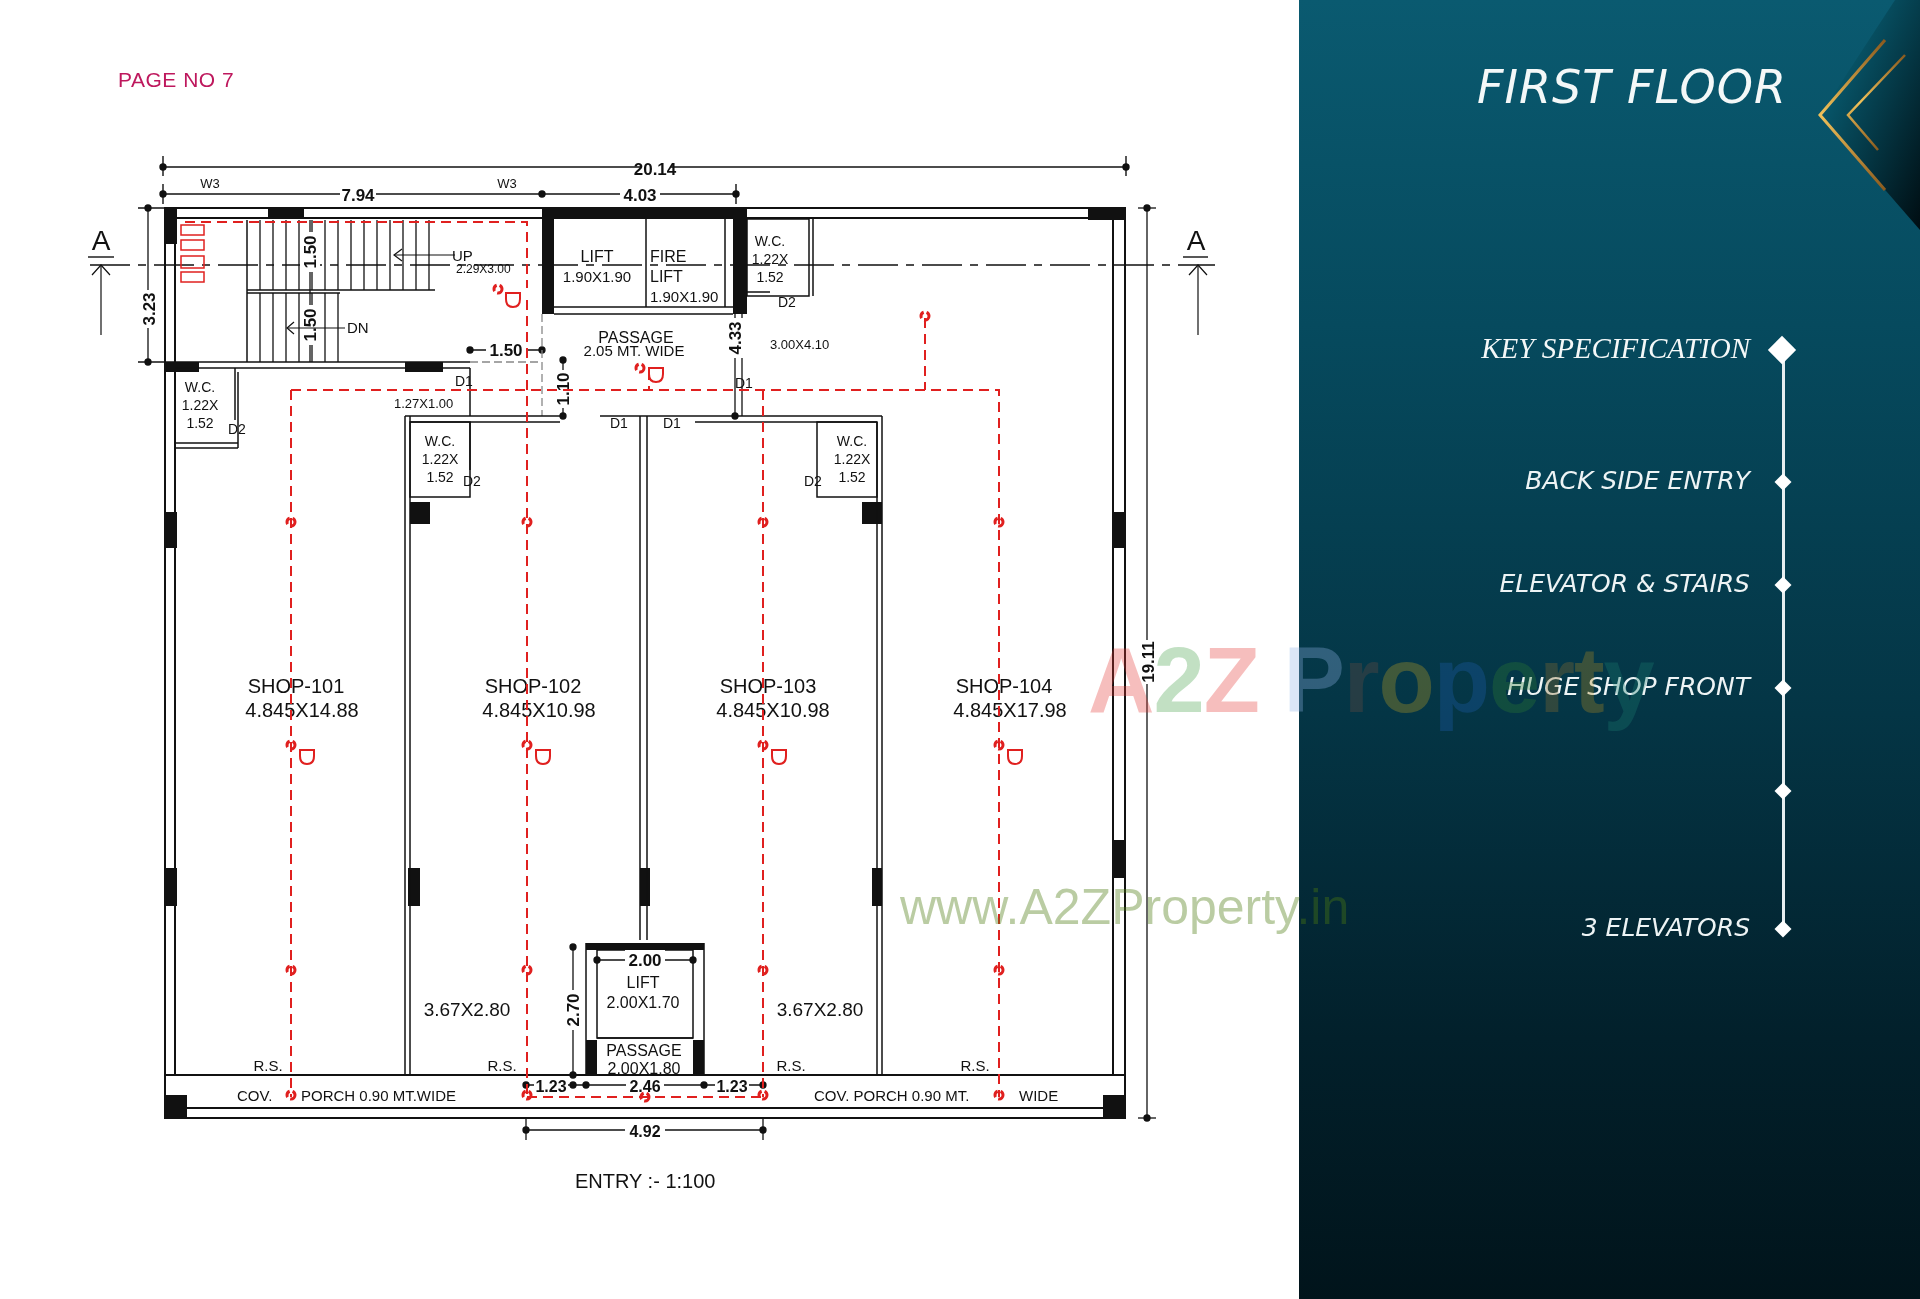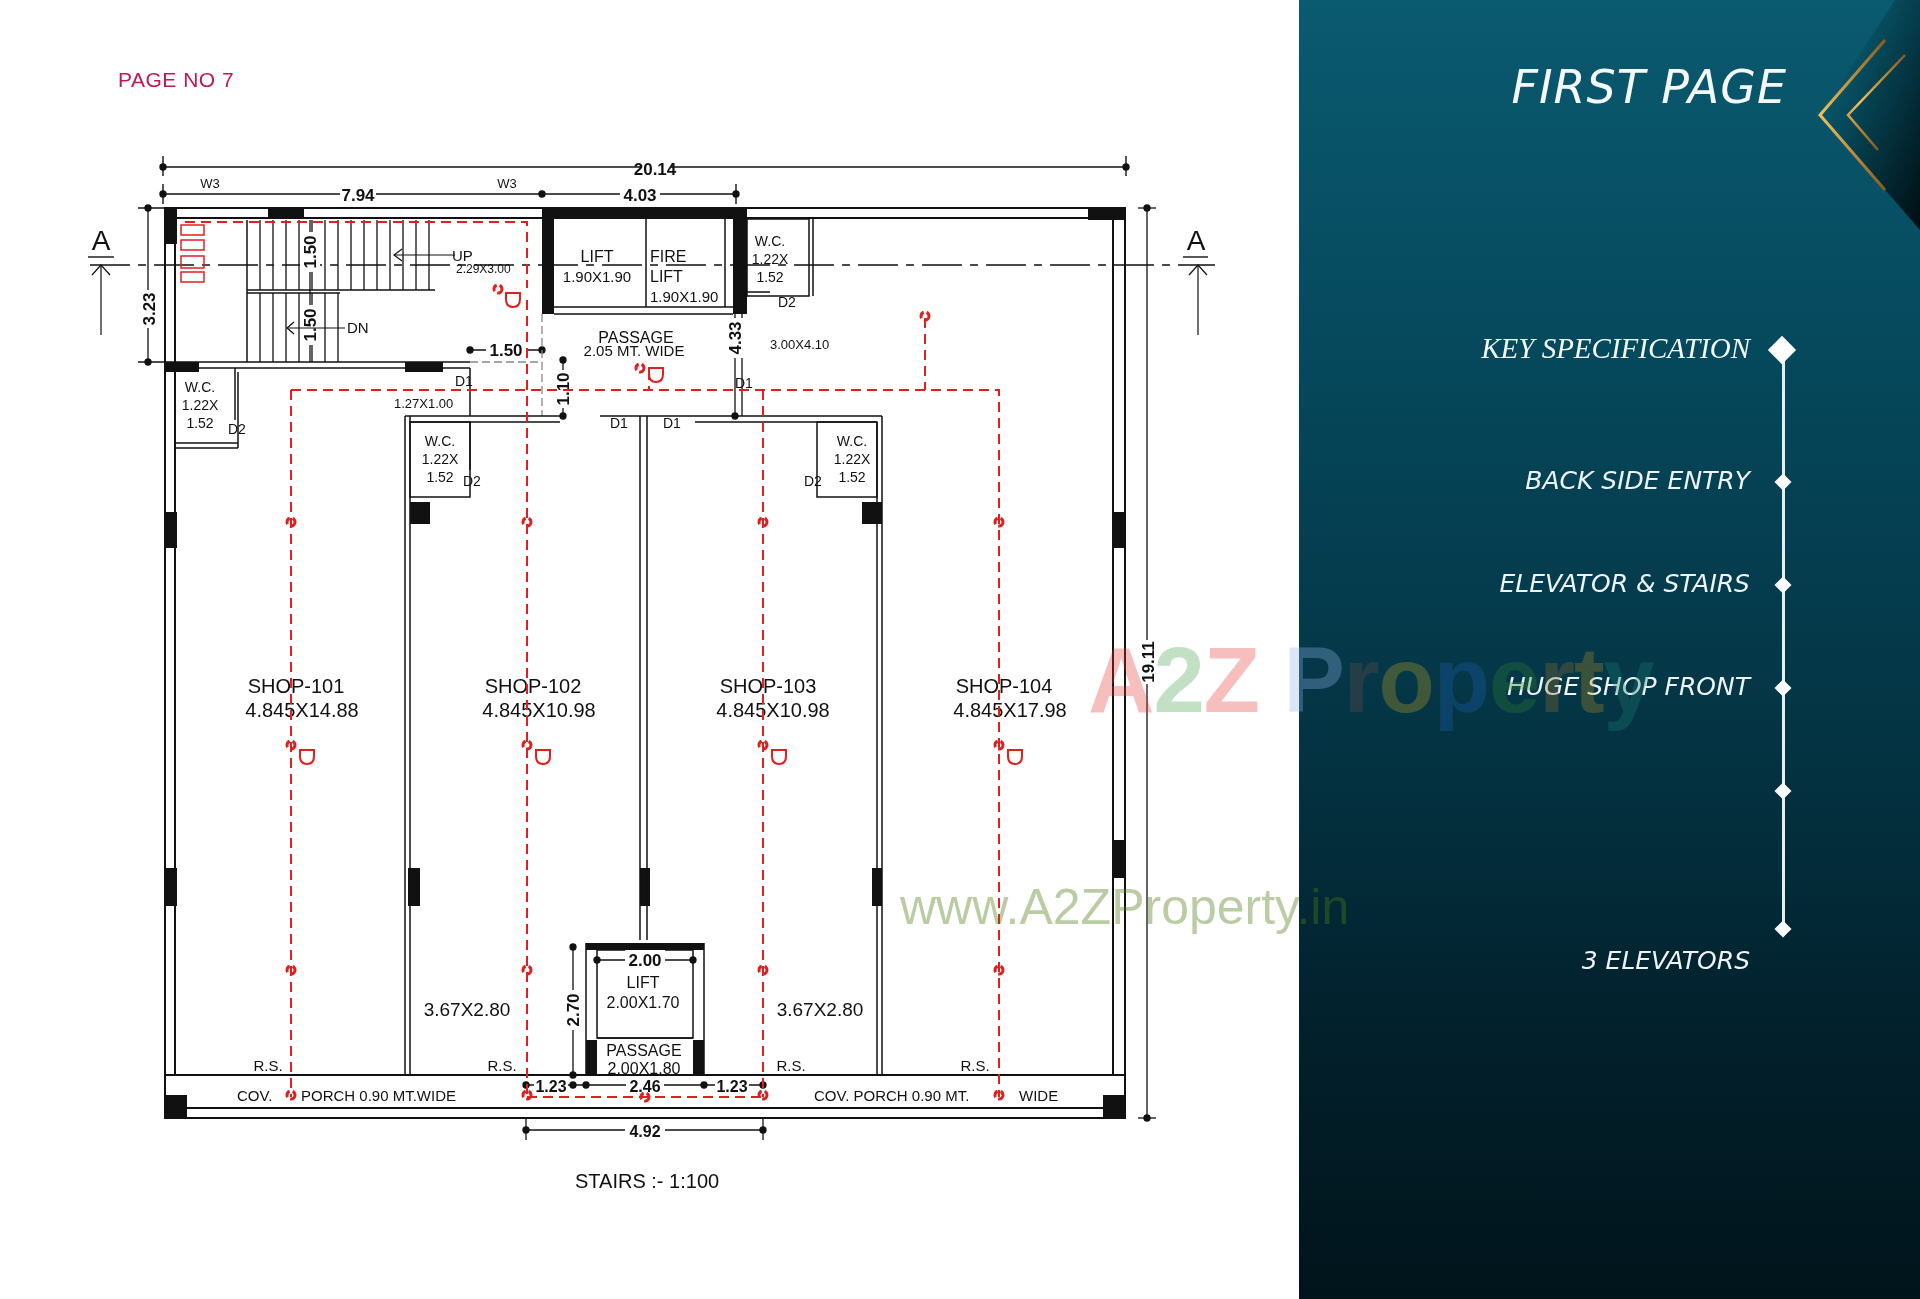--- a/index.html
+++ b/index.html
@@ -365,21 +365,21 @@
     <g fill="none" stroke="#e0201f" stroke-width="2">
       <path d="M506,293 h14 v6 q0,8 -7,8 q-7,0 -7,-8 z"></path>
       <path d="M649,368 h14 v6 q0,8 -7,8 q-7,0 -7,-8 z"></path>
       <path d="M300,750 h14 v6 q0,8 -7,8 q-7,0 -7,-8 z"></path>
       <path d="M536,750 h14 v6 q0,8 -7,8 q-7,0 -7,-8 z"></path>
       <path d="M772,750 h14 v6 q0,8 -7,8 q-7,0 -7,-8 z"></path>
       <path d="M1008,750 h14 v6 q0,8 -7,8 q-7,0 -7,-8 z"></path>
     </g>
   </svg>
 
-  <div class="scale">STAIRS :- 1:100</div>
+  <div class="scale">ENTRY :- 1:100</div>
 </div>
 
 <div class="wm-big">
   <span class="a">A</span><span class="two">2</span><span class="z">Z</span><span> </span><span class="p">P</span><span class="r">r</span><span class="o">o</span><span class="pp">p</span><span class="e">e</span><span class="rr">r</span><span class="t">t</span><span class="y">y</span>
 </div>
 <div class="wm-url">www.A2ZProperty.in</div>
 
 <div class="panel">
   <svg class="corner" viewBox="0 0 130 240">
     <defs>
@@ -391,27 +391,27 @@
         <stop offset="0" stop-color="#8a5a1e"></stop>
           <stop offset=".5" stop-color="#f0c15a"></stop>
           <stop offset="1" stop-color="#8a5a1e"></stop>
       </linearGradient>
     </defs>
     <polygon points="130,0 105,0 30,115 130,230" fill="url(#g1)"></polygon>
     <polyline points="95,40 30,115 95,190" fill="none" stroke="url(#gold)" stroke-width="3"></polyline>
     <polyline points="115,55 58,115 88,150" fill="none" stroke="url(#gold)" stroke-width="2.5"></polyline>
   </svg>
   <div class="title">
-    <div>FIRST PAGE</div>
+    <div>FIRST FLOOR</div>
   </div>
   <div class="spec-head">KEY SPECIFICATION</div>
   <div class="spec-item" style="top:464px">BACK SIDE ENTRY</div>
   <div class="spec-item" style="top:567px">ELEVATOR &amp; STAIRS</div>
   <div class="spec-item" style="top:670px">HUGE SHOP FRONT</div>
-  <div class="spec-item" style="top:944px">3 ELEVATORS</div>
+  <div class="spec-item" style="top:911px">3 ELEVATORS</div>
 </div>
 
 <div class="timeline"></div>
 <div class="big-diamond"></div>
 <div class="dot" style="top:476px"></div>
 <div class="dot" style="top:579px"></div>
 <div class="dot" style="top:682px"></div>
 <div class="dot" style="top:785px"></div>
 <div class="dot" style="top:923px"></div>
 

